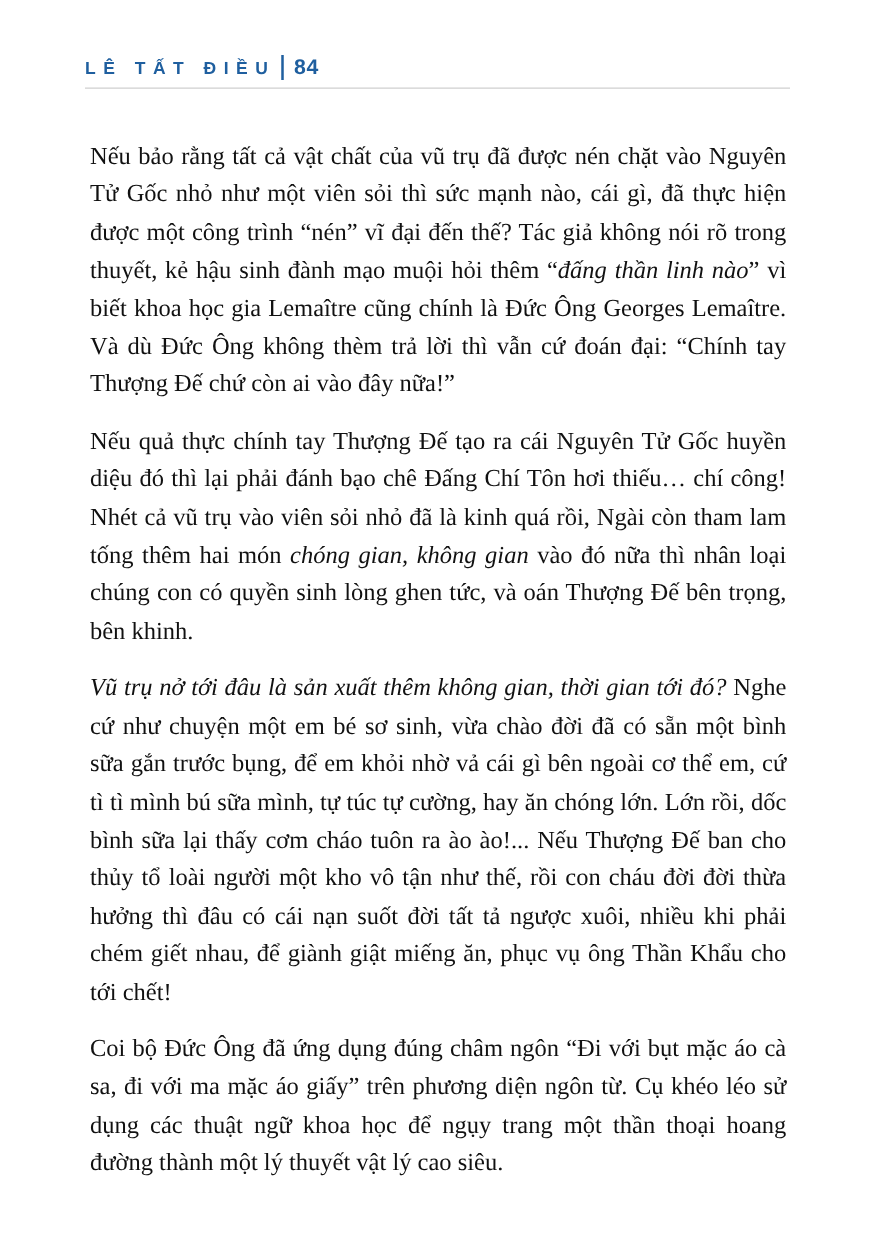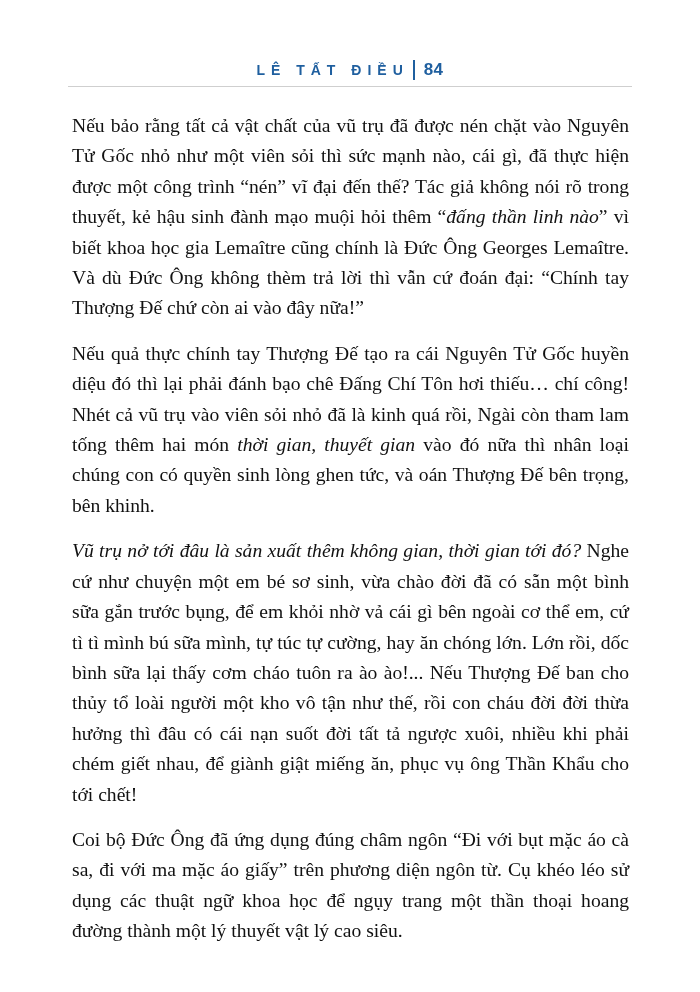--- a/index.html
+++ b/index.html
@@ -1,20 +1,20 @@
 <!DOCTYPE html>
 <html><head>
   <meta charset="utf-8">
   <style>
     html, body { margin: 0; padding: 0; background: #ffffff; }
     body { width: 700px; height: 992px; position: relative; overflow: hidden; }
     .header {
-      position: absolute; left: 68px; top: 60px; width: 564px; height: 26px;
+      position: absolute; left: 68px; top: 44px; width: 564px; height: 26px;
       border-bottom: 1px solid #cfcfcf;
-      text-align: center;
+      text-align: left;
       font-family: "Liberation Sans", sans-serif;
       font-weight: bold; color: #1f5f9f;
     }
     .header .author { font-size: 14px; letter-spacing: 6px; vertical-align: middle; }
     .header .sep { display: inline-block; width: 2px; height: 20px; background: #1f5f9f; vertical-align: middle; margin: 0 4px 0 0px; }
     .header .page { font-size: 17px; vertical-align: middle; letter-spacing: 0.5px; }
     .body {
       position: absolute; left: 72px; top: 111px; width: 557px;
       font-family: "Liberation Serif", serif;
       font-size: 19.6px; line-height: 30.4px; color: #111;
@@ -30,21 +30,21 @@
   <span class="author">LÊ TẤT ĐIỀU</span>
   <span class="sep"></span>
   <span class="page">84</span>
 </div>
 
 <div class="body">
   <p>
     <span>Nếu bảo rằng tất cả vật chất của vũ trụ đã được nén chặt vào Nguyên Tử Gốc nhỏ như một viên sỏi thì sức mạnh nào, cái gì, đã thực hiện được một công trình “nén” vĩ đại đến thế? Tác giả không nói rõ trong thuyết, kẻ hậu sinh đành mạo muội hỏi thêm “</span><em>đấng thần linh nào</em><span>” vì biết khoa học gia Lemaître cũng chính là Đức Ông Georges Lemaître. Và dù Đức Ông không thèm trả lời thì vẫn cứ đoán đại: “Chính tay Thượng Đế chứ còn ai vào đây nữa!”</span>
   </p>
   <p>
-    <span>Nếu quả thực chính tay Thượng Đế tạo ra cái Nguyên Tử Gốc huyền diệu đó thì lại phải đánh bạo chê Đấng Chí Tôn hơi thiếu… chí công! Nhét cả vũ trụ vào viên sỏi nhỏ đã là kinh quá rồi, Ngài còn tham lam tống thêm hai món </span><em>thời gian, thuyết gian</em><span> vào đó nữa thì nhân loại chúng con có quyền sinh lòng ghen tức, và oán Thượng Đế bên trọng, bên khinh.</span>
+    <span>Nếu quả thực chính tay Thượng Đế tạo ra cái Nguyên Tử Gốc huyền diệu đó thì lại phải đánh bạo chê Đấng Chí Tôn hơi thiếu… chí công! Nhét cả vũ trụ vào viên sỏi nhỏ đã là kinh quá rồi, Ngài còn tham lam tống thêm hai món </span><em>chóng gian, không gian</em><span> vào đó nữa thì nhân loại chúng con có quyền sinh lòng ghen tức, và oán Thượng Đế bên trọng, bên khinh.</span>
   </p>
   <p>
     <em>Vũ trụ nở tới đâu là sản xuất thêm không gian, thời gian tới đó?</em><span> Nghe cứ như chuyện một em bé sơ sinh, vừa chào đời đã có sẵn một bình sữa gắn trước bụng, để em khỏi nhờ vả cái gì bên ngoài cơ thể em, cứ tì tì mình bú sữa mình, tự túc tự cường, hay ăn chóng lớn. Lớn rồi, dốc bình sữa lại thấy cơm cháo tuôn ra ào ào!... Nếu Thượng Đế ban cho thủy tổ loài người một kho vô tận như thế, rồi con cháu đời đời thừa hưởng thì đâu có cái nạn suốt đời tất tả ngược xuôi, nhiều khi phải chém giết nhau, để giành giật miếng ăn, phục vụ ông Thần Khẩu cho tới chết!</span>
   </p>
   <p>
     <span>Coi bộ Đức Ông đã ứng dụng đúng châm ngôn “Đi với bụt mặc áo cà sa, đi với ma mặc áo giấy” trên phương diện ngôn từ. Cụ khéo léo sử dụng các thuật ngữ khoa học để ngụy trang một thần thoại hoang đường thành một lý thuyết vật lý cao siêu.</span>
   </p>
 </div>
 
 </body></html>

